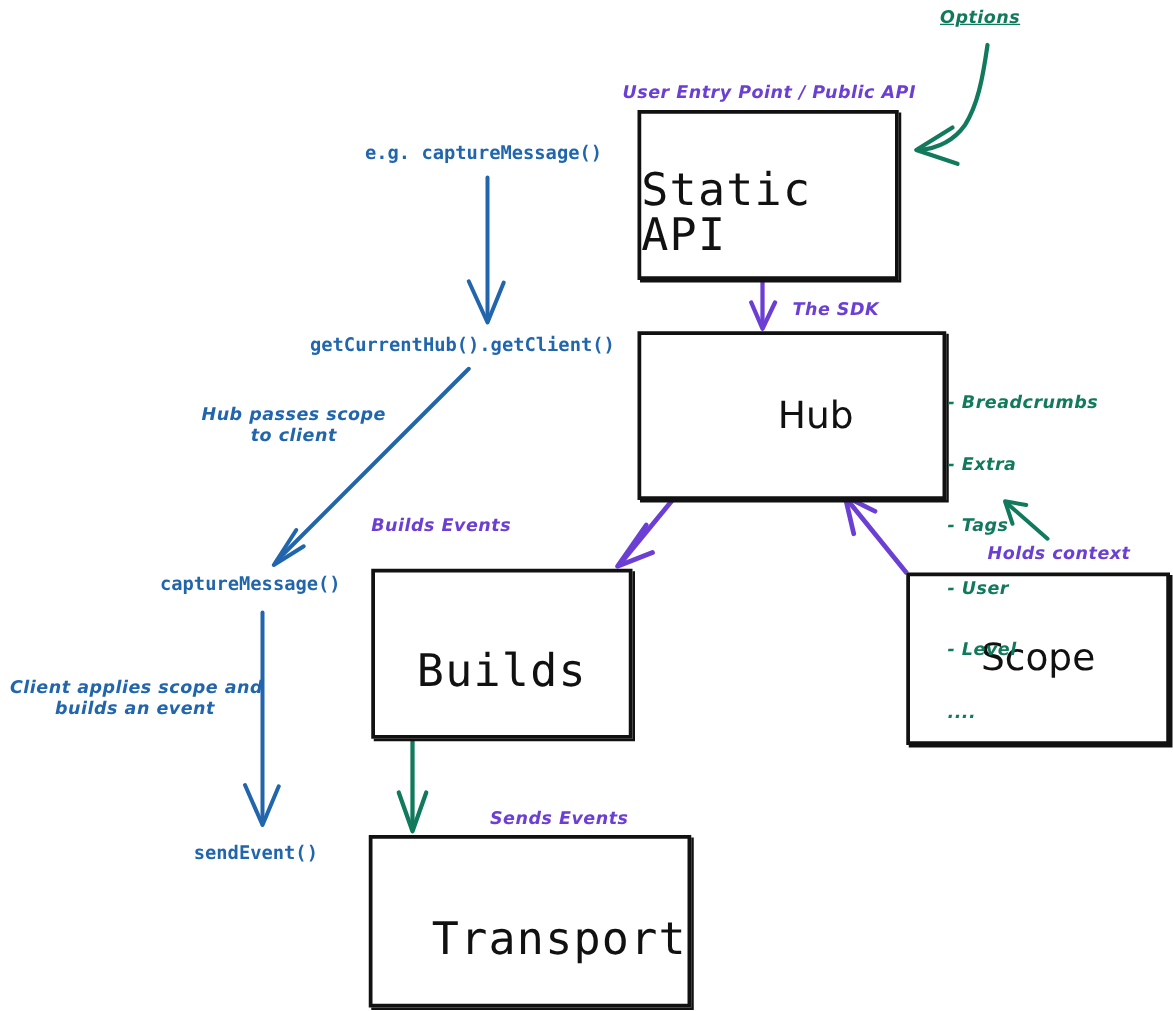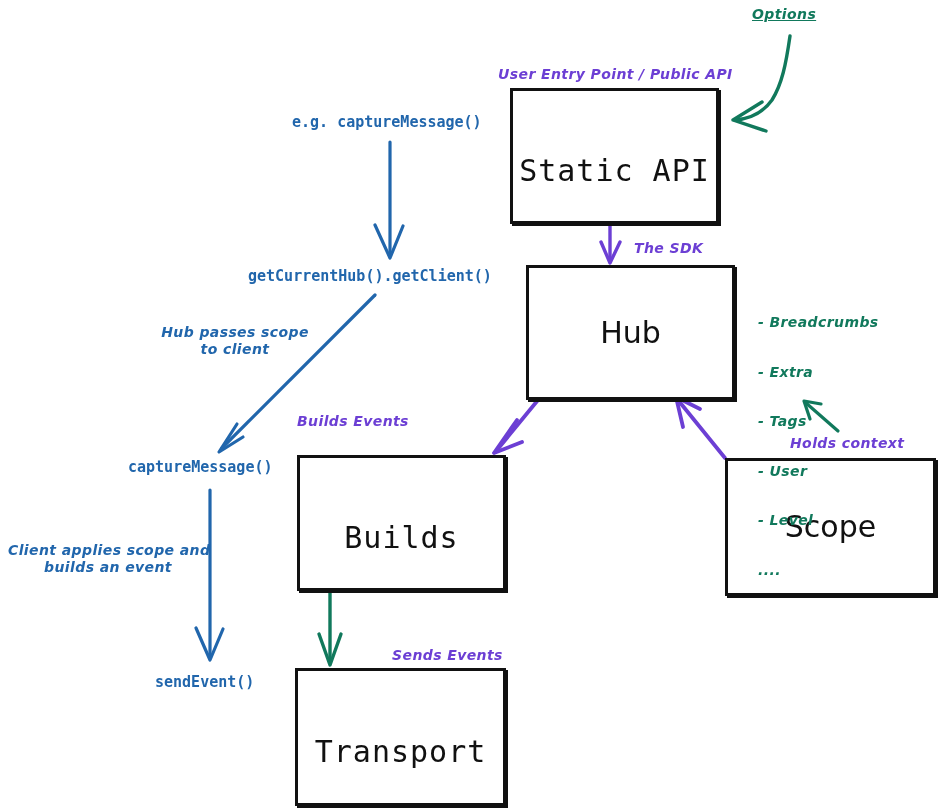--- a/index.html
+++ b/index.html
@@ -13,28 +13,28 @@
 
   
   .node{
     position:absolute;background:#ffffff;
     border:3px solid #111111;
     box-shadow:2px 2px 0 0 #111111;
     display:flex;align-items:center;justify-content:center;
     color:#111111;
   }
   .node .nlabel{display:block;line-height:1;}
-  .mono .nlabel{font-family:"DejaVu Sans Mono","Liberation Mono",monospace;font-size:30px;letter-spacing:1px;margin-top:29px;}
+  .mono .nlabel{font-family:"DejaVu Sans Mono","Liberation Mono",monospace;font-size:36px;letter-spacing:1px;margin-top:29px;}
   .sans .nlabel{font-family:"DejaVu Sans","Liberation Sans",sans-serif;font-size:30px;}
 
   #node-static-api{left:510px;top:88px;width:203px;height:130px;}
-  #node-hub{left:526px;top:265px;width:203px;height:129px;}
+  #node-hub{left:510px;top:265px;width:203px;height:129px;padding-left:38px;}
   #node-client{left:297px;top:455px;width:203px;height:130px;}
   #node-scope{left:725px;top:458px;width:205px;height:132px;}
-  #node-transport{left:295px;top:668px;width:205px;height:132px;}
+  #node-transport{left:295px;top:668px;width:205px;height:132px;padding-left:47px;}
 
   
   .ann{position:absolute;white-space:pre;line-height:1.18;}
   .hand{font-family:"DejaVu Sans","Liberation Sans",sans-serif;font-style:italic;font-size:14px;font-weight:600;letter-spacing:.4px;}
   .code{font-family:"DejaVu Sans Mono","Liberation Mono",monospace;font-size:15px;font-weight:700;}
   .blue{color:#2166ac;}
   .purple{color:#6c3fd4;}
   .green{color:#11795c;}
   .ctr{text-align:center;}
 

